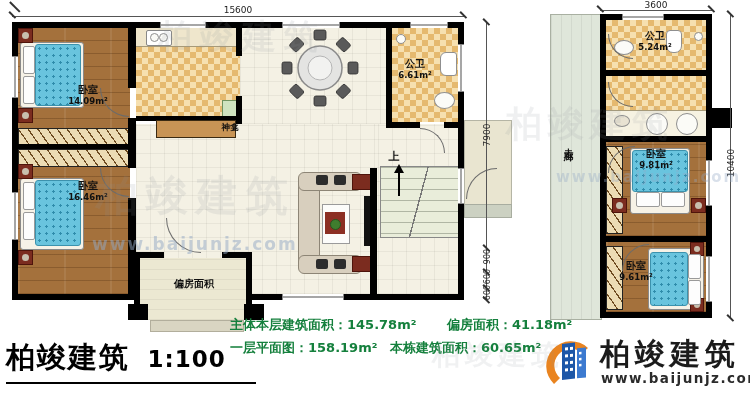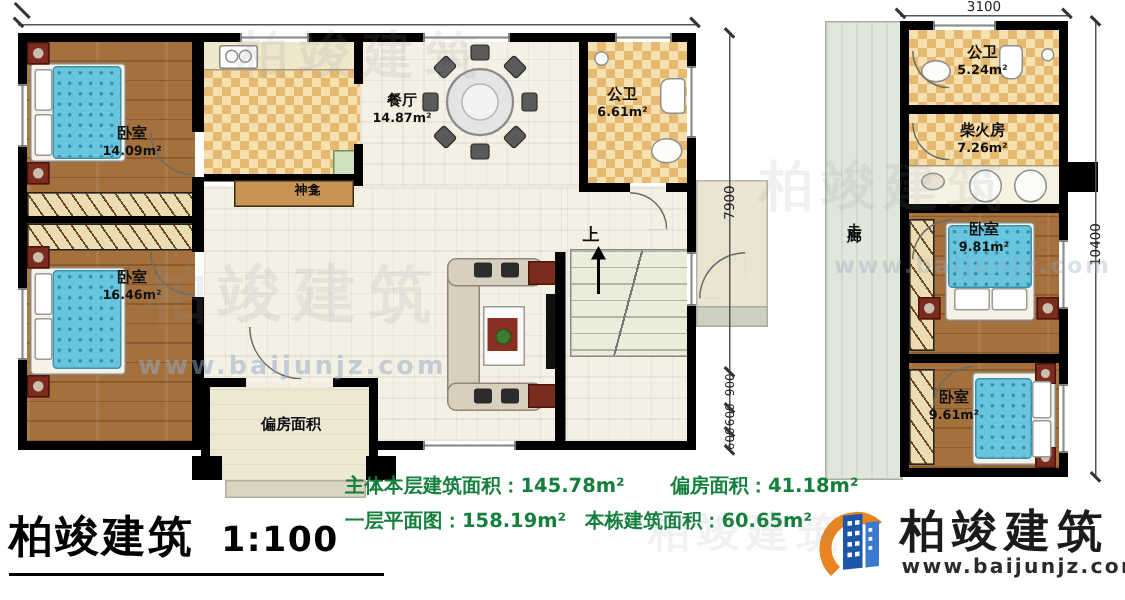--- a/index.html
+++ b/index.html
@@ -216,64 +216,57 @@
   <div class="ns" style="left:690px;top:298px;width:12px;height:12px;"></div>
 
   <div class="rlabel" style="left:60px;top:84px;width:56px;">
     <span>卧室</span>
     <span class="area">14.09m²</span>
   </div>
   <div class="rlabel" style="left:60px;top:180px;width:56px;">
     <span>卧室</span>
     <span class="area">16.46m²</span>
   </div>
-  <div class="rlabel" style="left:240px;top:62px;width:56px;">
-    <span>餐厅</span>
-    <span class="area">14.87m²</span>
-  </div>
   <div class="rlabel" style="left:386px;top:58px;width:58px;">
     <span>公卫</span>
     <span class="area">6.61m²</span>
   </div>
   <div class="rlabel" style="left:150px;top:278px;width:88px;z-index:41;">
     <span>偏房面积</span>
   </div>
-  <div class="rlabel" style="left:156px;top:122px;width:98px;font-size:8.5px;z-index:41;">
+  <div class="rlabel" style="left:156px;top:122px;width:98px;font-size:8.5px;z-index:41;padding-left:25px;">
     <span>神龛</span>
   </div>
   <div class="rlabel" style="left:382px;top:150px;width:24px;font-size:11px;">
     <span>上</span>
   </div>
 
   <div class="rlabel" style="left:626px;top:30px;width:58px;">
     <span>公卫</span>
     <span class="area">5.24m²</span>
   </div>
-  <div class="rlabel" style="left:622px;top:82px;width:66px;">
-    <span>柴火房</span>
-    <span class="area">7.26m²</span>
-  </div>
   <div class="rlabel" style="left:628px;top:148px;width:56px;">
     <span>卧室</span>
     <span class="area">9.81m²</span>
   </div>
   <div class="rlabel" style="left:608px;top:260px;width:56px;">
     <span>卧室</span>
     <span class="area">9.61m²</span>
   </div>
   <div class="rlabel" style="left:562px;top:140px;writing-mode:vertical-rl;letter-spacing:3px;">
     <span>走廊</span>
   </div>
 
   <div class="dimline" style="left:12px;top:16px;width:452px;height:1px;"></div>
+  <div class="dimtext" style="left:12px;top:5px;width:452px;"><span>15600</span></div>
   <div class="tick" style="left:8px;top:14px;"></div>
   <div class="tick" style="left:459px;top:14px;"></div>
 
   <div class="dimline" style="left:600px;top:10px;width:112px;height:1px;"></div>
-  <div class="dimtext" style="left:600px;top:0px;width:112px;"><span>3100</span></div>
+  <div class="dimtext" style="left:600px;top:0px;width:112px;"><span>3600</span></div>
   <div class="tick" style="left:596px;top:8px;"></div>
   <div class="tick" style="left:707px;top:8px;"></div>
 
   <div class="dimline" style="left:486px;top:22px;width:1px;height:278px;"></div>
   <div class="dimtext rot" style="left:472px;top:130px;width:30px;"><span>7900</span></div>
   <div class="dimtext rot" style="left:474px;top:252px;width:26px;font-size:8px;"><span>900</span></div>
   <div class="dimtext rot" style="left:474px;top:272px;width:26px;font-size:8px;"><span>600</span></div>
   <div class="dimtext rot" style="left:474px;top:288px;width:26px;font-size:8px;"><span>600</span></div>
   <div class="tick" style="left:482px;top:21px;"></div>
   <div class="tick" style="left:482px;top:247px;"></div>

